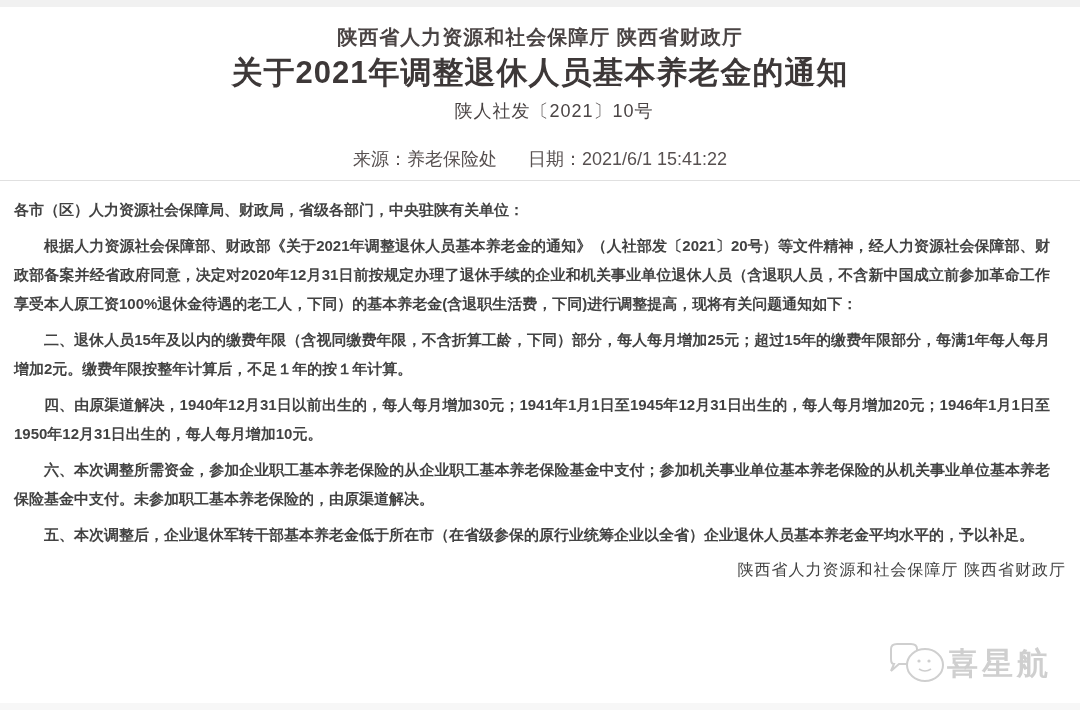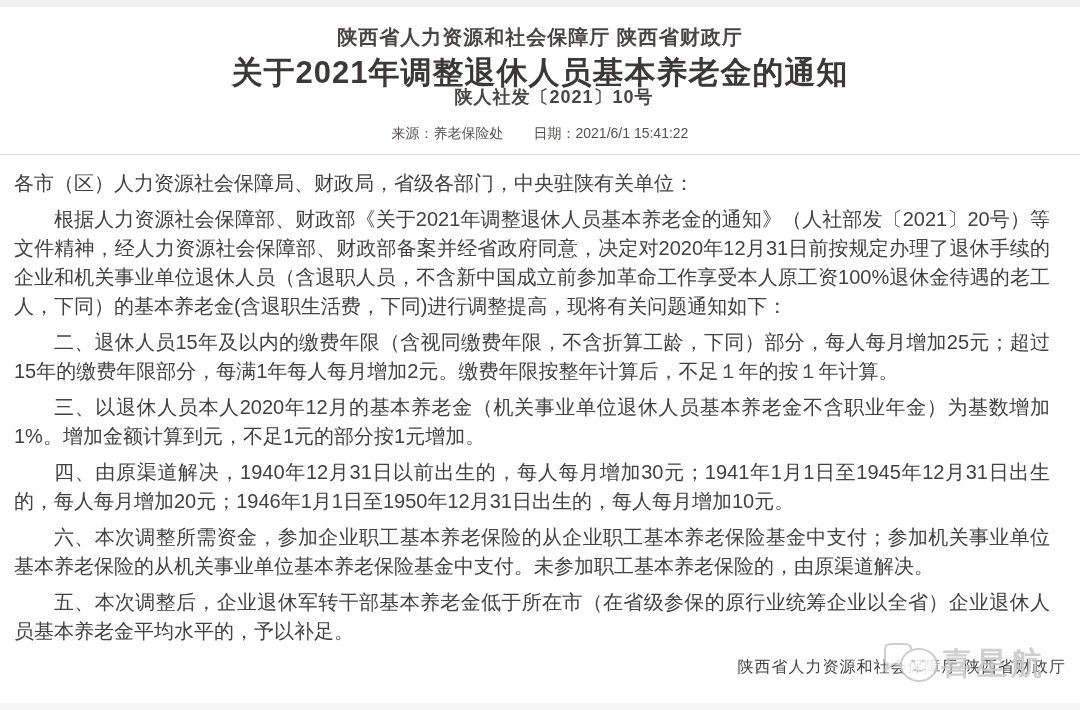--- a/index.html
+++ b/index.html
@@ -23,52 +23,52 @@
   .header { text-align: center; padding-top: 26px; }
   .org-line {
     font-size: 20px; line-height: 22px; font-weight: 600;
     color: #4a4444; letter-spacing: 1px;
   }
   .doc-title {
     font-size: 31px; line-height: 26px; font-weight: 700;
     color: #3d3838; margin-top: 12px; letter-spacing: 1px;
   }
   .doc-number {
-    font-size: 18px; line-height: 20px; font-weight: 700;
-    color: #4a4444; margin-top: 1px; letter-spacing: 1px; padding-left: 28px;
+    font-size: 18px; line-height: 20px; font-weight: 400;
+    color: #4a4444; margin-top: 15px; letter-spacing: 1px; padding-left: 28px;
   }
   .meta-line {
-    font-size: 14px; line-height: 16px; color: #575050; margin-top: 18px;
+    font-size: 18px; line-height: 16px; color: #575050; margin-top: 30px;
   }
   .meta-line .meta-date { margin-left: 26px; }
   .divider {
     border: none; border-top: 1px solid #e0e0e0;
     margin-top: 13px; width: 100%;
   }
-  .content { padding: 14px 30px 0 14px; font-size: 20px; }
+  .content { padding: 14px 30px 0 14px; font-size: 15px; font-weight: bold; }
   .content p {
     line-height: 29px;
     margin: 0 0 7px 0;
     text-indent: 2em;
     text-align: justify;
     color: #424242;
   }
   .content p.salutation { text-indent: 0; }
   .signature-block {
     text-align: right;
     padding-right: 14px;
     margin-top: 9px;
     position: relative;
   }
   .signature-org {
     font-size: 16px; line-height: 24px; color: #424242; letter-spacing: 1px;
   }
   .watermark {
     position: absolute;
-    top: 641px; right: 34px;
+    top: 641px; right: 28px;
     display: flex; align-items: center;
     pointer-events: none;
     opacity: 0.85;
   }
   .watermark .wm-icon { width: 62px; height: 46px; }
   .watermark .wm-text {
     font-size: 31px; font-weight: 700; color: #c7c7c7;
     letter-spacing: 4px; line-height: 46px;
   }
 </style>
@@ -87,21 +87,20 @@
   </div>
 </div>
 
 <hr class="divider">
 
 <div class="content">
   <p class="salutation">各市（区）人力资源社会保障局、财政局，省级各部门，中央驻陕有关单位：</p>
   <div>
       <p>根据人力资源社会保障部、财政部《关于2021年调整退休人员基本养老金的通知》（人社部发〔2021〕20号）等文件精神，经人力资源社会保障部、财政部备案并经省政府同意，决定对2020年12月31日前按规定办理了退休手续的企业和机关事业单位退休人员（含退职人员，不含新中国成立前参加革命工作享受本人原工资100%退休金待遇的老工人，下同）的基本养老金(含退职生活费，下同)进行调整提高，现将有关问题通知如下：</p>
       <p>二、退休人员15年及以内的缴费年限（含视同缴费年限，不含折算工龄，下同）部分，每人每月增加25元；超过15年的缴费年限部分，每满1年每人每月增加2元。缴费年限按整年计算后，不足１年的按１年计算。</p>
-      <p>三、以退休人员本人2020年12月的基本养老金（机关事业单位退休人员基本养老金不含职业年金）为基数增加1%。增加金额计算到元，不足1元的部分按1元增加。</p>
       <p>四、由原渠道解决，1940年12月31日以前出生的，每人每月增加30元；1941年1月1日至1945年12月31日出生的，每人每月增加20元；1946年1月1日至1950年12月31日出生的，每人每月增加10元。</p>
       <p>六、本次调整所需资金，参加企业职工基本养老保险的从企业职工基本养老保险基金中支付；参加机关事业单位基本养老保险的从机关事业单位基本养老保险基金中支付。未参加职工基本养老保险的，由原渠道解决。</p>
       <p>五、本次调整后，企业退休军转干部基本养老金低于所在市（在省级参保的原行业统筹企业以全省）企业退休人员基本养老金平均水平的，予以补足。</p>
     </div>
 </div>
 
 <div class="signature-block">
   <div class="signature-org">陕西省人力资源和社会保障厅 陕西省财政厅</div>
 
 </div>

